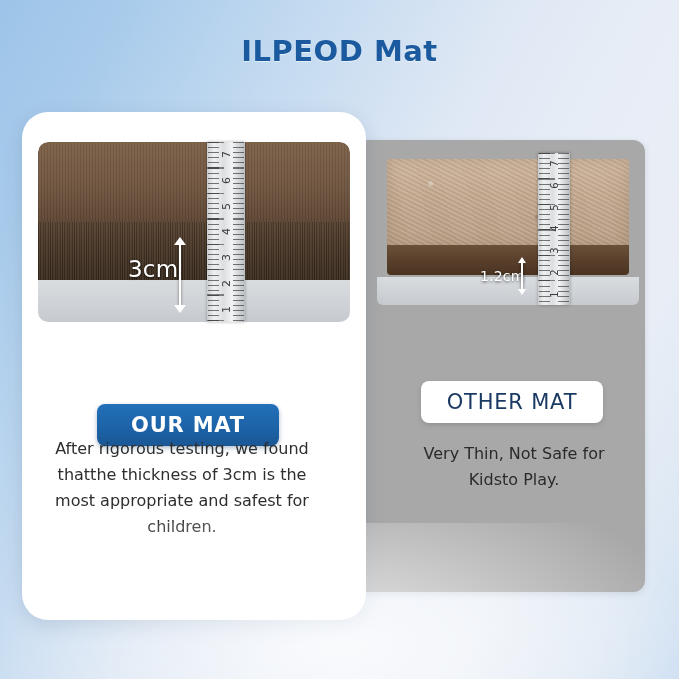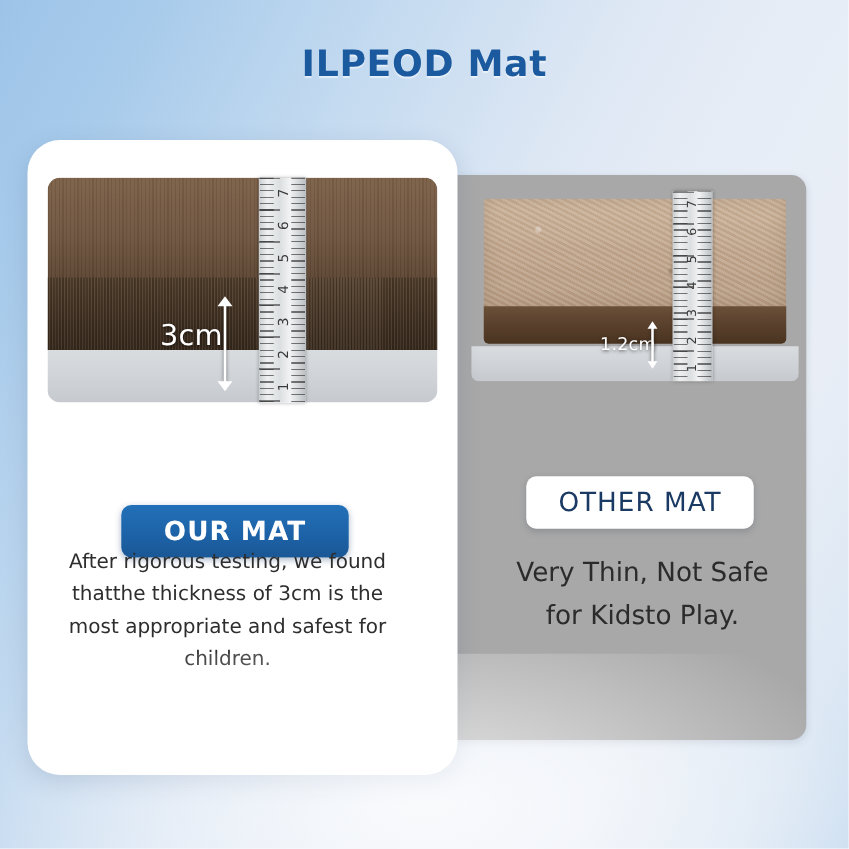--- a/index.html
+++ b/index.html
@@ -214,21 +214,21 @@
   }
 
   
   .desc {
     position:absolute;
     text-align:center;
     color:#2e2e2e;
     line-height:1.62;
   }
   .desc-our   { left:54px;  top:436px; width:256px; font-size:16px; }
-  .desc-other { left:399px; top:441px; width:230px; font-size:21px; color:#2b2b2b; }
+  .desc-other { left:399px; top:441px; width:230px; font-size:16px; color:#2b2b2b; }
 
   
   .vs-wrap {
     position:absolute;
     left:282px; top:306px;
     width:118px; height:110px;
     pointer-events:none;
   }
   .vs-splash-blue, .vs-splash-red {
     position:absolute; top:0; width:62px; height:110px;

